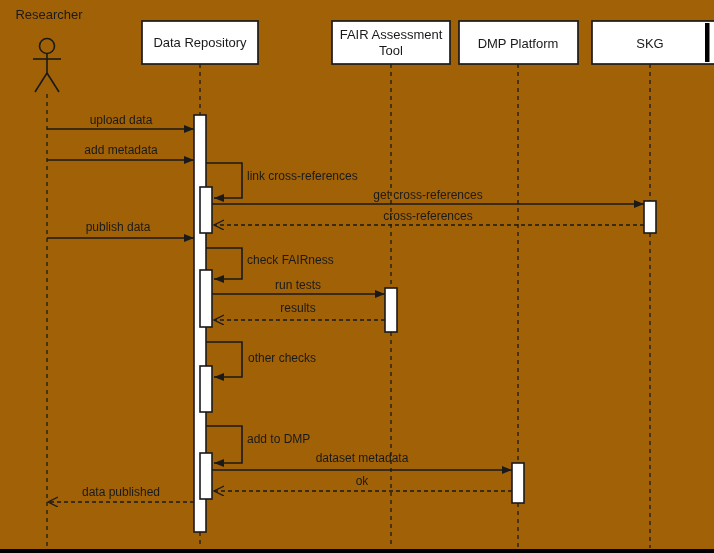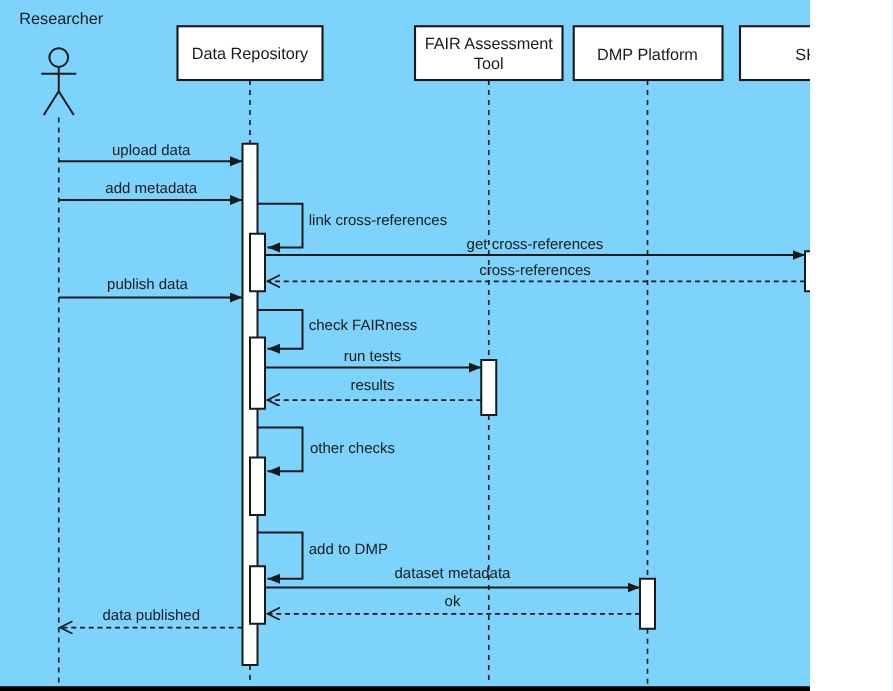--- a/index.html
+++ b/index.html
@@ -1,16 +1,16 @@
 <!DOCTYPE html>
 <html><head>
 <meta charset="utf-8">
 <style>
   html,body{margin:0;padding:0;background:#ffffff;}
-  .stage{position:relative;width:648px;height:553px;background:#7dd3fc;overflow:hidden;
+  .stage{position:relative;width:714px;height:553px;background:#a16207;overflow:hidden;
          font-family:"Liberation Sans",sans-serif;}
   svg text{font-family:"Liberation Sans",sans-serif;fill:#1a1a1a;}
   .msg-label{font-size:12px;}
   .part-label{font-size:13px;}
   .actor-label{font-size:13px;}
   .solid-line{stroke:#1a1a1a;stroke-width:1.6;fill:none;}
   .dashed-line{stroke:#1a1a1a;stroke-width:1.4;fill:none;stroke-dasharray:4 3;}
   .lifeline{stroke:#1a1a1a;stroke-width:1.3;fill:none;stroke-dasharray:4 4;}
   .box{fill:#ffffff;stroke:#1a1a1a;stroke-width:1.7;}
   .bar{fill:#ffffff;stroke:#1a1a1a;stroke-width:1.6;}

